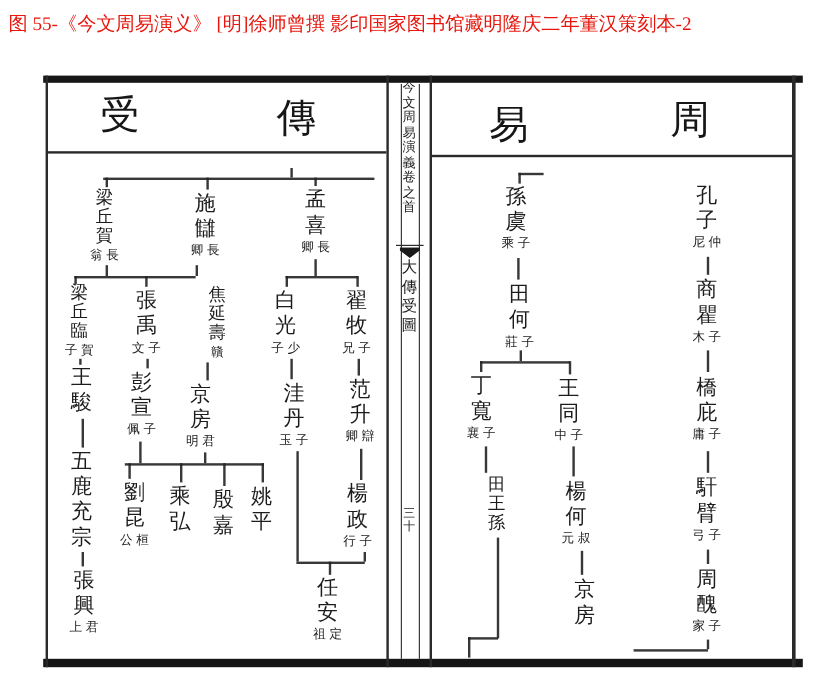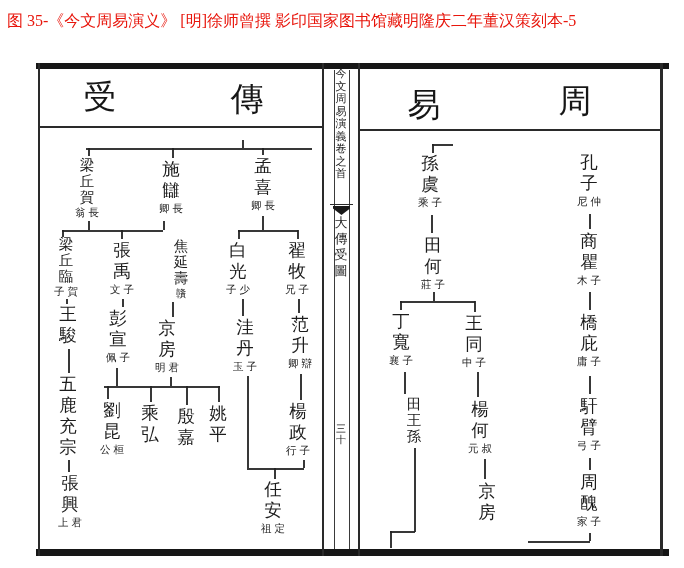--- a/index.html
+++ b/index.html
@@ -20,21 +20,21 @@
   .vtxt{position:absolute;transform:translateX(-50%);color:#1d1d1d;text-align:center;}
   .vtxt div{line-height:1;}
   .fishtail{position:absolute;background:#1a1a1a;
             clip-path:polygon(0 0,100% 0,100% 28%,50% 100%,0 28%);}
 </style>
 </head>
 <body>
 
 <div class="canvas">
 
-  <div class="caption" style="color: rgb(232, 22, 12);">图 35-《今文周易演义》 [明]徐师曾撰 影印国家图书馆藏明隆庆二年董汉策刻本-5</div>
+  <div class="caption" style="color: rgb(232, 22, 12);">图 55-《今文周易演义》 [明]徐师曾撰 影印国家图书馆藏明隆庆二年董汉策刻本-2</div>
 
   <div class="scan" id="scan">
 
     <div class="frame" style="left:36px;top:63px;width:633px;height:6px;"></div>
     <div class="frame" style="left:36px;top:549px;width:633px;height:7px;"></div>
     <div class="rule" style="left:38px;top:63px;width:2px;height:493px;"></div>
     <div class="rule" style="left:660px;top:63px;width:3px;height:493px;"></div>
     <div class="rule" style="left:322px;top:63px;width:2px;height:493px;"></div>
     <div class="thin" style="left:334px;top:70px;width:1px;height:479px;"></div>
     <div class="thin" style="left:349px;top:70px;width:1px;height:479px;"></div>

